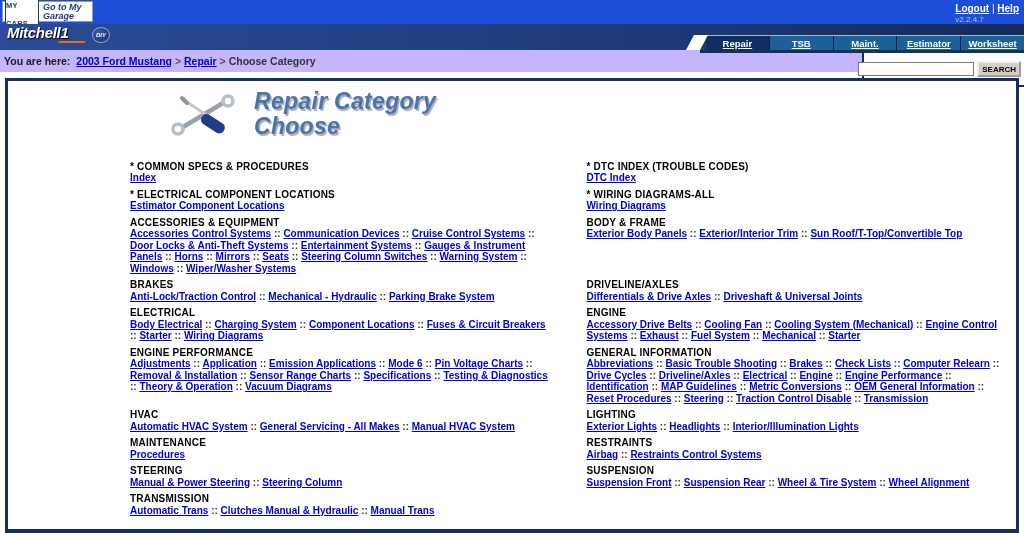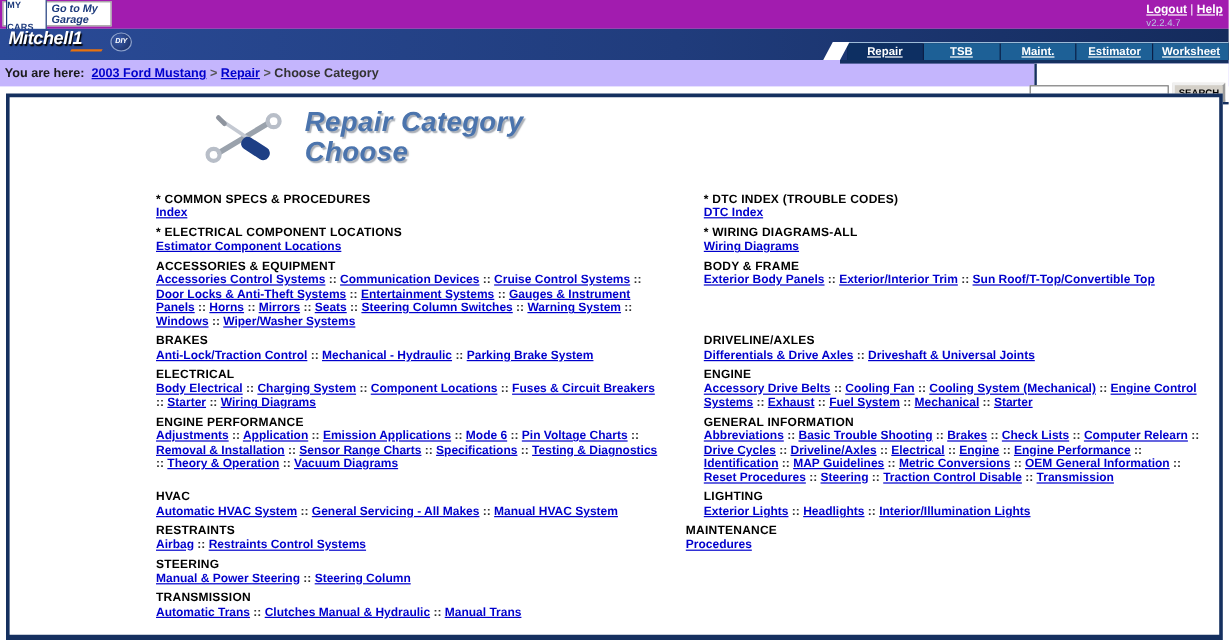--- a/index.html
+++ b/index.html
@@ -3,21 +3,21 @@
 <meta charset="utf-8">
 <style>
   * { box-sizing: border-box; margin: 0; padding: 0; }
   body {
     width: 1024px; min-height: 533px; background: #fff;
     font-family: "Liberation Sans", sans-serif; position: relative;
   }
   a { text-decoration: underline; cursor: pointer; }
 
   
-  .topbar { height: 24px; background: #a21caf; position: relative; }
+  .topbar { height: 24px; background: #1d4ed8; position: relative; }
   .garage-btn {
     position: absolute; left: 2px; top: 1px; height: 21px; background: #fff;
     border: 1px solid #9a9a9a; display: flex; align-items: center; gap: 4px;
     padding: 1px 5px 1px 2px; cursor: pointer;
   }
   .plate { border: 1px solid #1d3a7c; background: #fff; width: 34px; }
   .plate-top { height: 4px; background: #1d3a7c; border-bottom: 1px solid #fff; }
   .plate-txt { font-size: 7.5px; font-weight: bold; color: #1d3a7c; text-align: center; line-height: 9px; letter-spacing: 0.2px; }
   .garage-label { color: #1d3a7c; font-style: italic; font-weight: bold; font-size: 9px; line-height: 9px; width: 44px; }
   .top-right { position: absolute; right: 5px; top: 3px; text-align: left; font-size: 10px; }
@@ -49,21 +49,21 @@
   
   .crumb-row { height: 22px; background: #c4b5fd; position: relative; font-size: 10.5px; padding: 5px 0 0 4px; }
   .crumb-prefix { font-weight: bold; color: #1a1a1a; margin-right: 6px; }
   .bc-link { color: #0000cc; font-weight: bold; }
   .bc-sep { color: #555; font-weight: bold; }
   .bc-current { color: #333; font-weight: bold; }
   .tab-connector { position: absolute; right: 0; top: 0; width: 324px; height: 3px; background: #15305f; }
   .search-panel {
     position: absolute; right: 0; top: 3px; width: 162px; height: 34px; background: #fff;
     border-left: 2px solid #15305f; border-bottom: 2px solid #15305f;
-    display: flex; align-items: flex-end; justify-content: flex-end; gap: 3px; padding: 0 3px;
+    display: flex; align-items: center; justify-content: flex-end; gap: 3px; padding: 0 3px;
   }
   .search-input { width: 116px; height: 14px; border: 1px solid #7a7a7a; font-size: 10px; padding: 0 2px; }
   .search-btn {
     height: 16px; background: #d4d0c8; border: 2px outset #f0f0f0; font-weight: bold;
     font-size: 8px; font-family: "Liberation Sans", sans-serif; padding: 0 3px; cursor: pointer; color: #000;
   }
 
   
   .panel {
     margin: 6px 5px 0 5px; background: #fff; min-height: 419px;
@@ -216,34 +216,38 @@
         <div class="cat-cell left">
           <div class="cat-heading">HVAC</div>
           <div class="cat-links"><a class="cat-link">Automatic HVAC System</a><span class="sep"> :: </span><a class="cat-link">General Servicing - All Makes</a><span class="sep"> :: </span><a class="cat-link">Manual HVAC System</a></div>
         </div>
         <div class="cat-cell right">
           <div class="cat-heading">LIGHTING</div>
           <div class="cat-links"><a class="cat-link">Exterior Lights</a><span class="sep"> :: </span><a class="cat-link">Headlights</a><span class="sep"> :: </span><a class="cat-link">Interior/Illumination Lights</a></div>
         </div>
       </div>
       <div class="cat-row">
+        <div class="cat-cell left">
+          <div class="cat-heading">MAINTENANCE</div>
+          <div class="cat-links"><a class="cat-link">Procedures</a></div>
+        </div>
         <div class="cat-cell right">
           <div class="cat-heading">RESTRAINTS</div>
           <div class="cat-links"><a class="cat-link">Airbag</a><span class="sep"> :: </span><a class="cat-link">Restraints Control Systems</a></div>
         </div>
-        <div class="cat-cell left">
-          <div class="cat-heading">MAINTENANCE</div>
-          <div class="cat-links"><a class="cat-link">Procedures</a></div>
-        </div>
       </div>
       <div class="cat-row">
         <div class="cat-cell left">
           <div class="cat-heading">STEERING</div>
           <div class="cat-links"><a class="cat-link">Manual &amp; Power Steering</a><span class="sep"> :: </span><a class="cat-link">Steering Column</a></div>
         </div>
+        <div class="cat-cell right">
+          <div class="cat-heading">SUSPENSION</div>
+          <div class="cat-links"><a class="cat-link">Suspension Front</a><span class="sep"> :: </span><a class="cat-link">Suspension Rear</a><span class="sep"> :: </span><a class="cat-link">Wheel &amp; Tire System</a><span class="sep"> :: </span><a class="cat-link">Wheel Alignment</a></div>
+        </div>
       </div>
       <div class="cat-row">
         <div class="cat-cell left">
           <div class="cat-heading">TRANSMISSION</div>
           <div class="cat-links"><a class="cat-link">Automatic Trans</a><span class="sep"> :: </span><a class="cat-link">Clutches Manual &amp; Hydraulic</a><span class="sep"> :: </span><a class="cat-link">Manual Trans</a></div>
         </div>
         <div class="cat-cell right"></div>
       </div>
     </div>
 </div>

